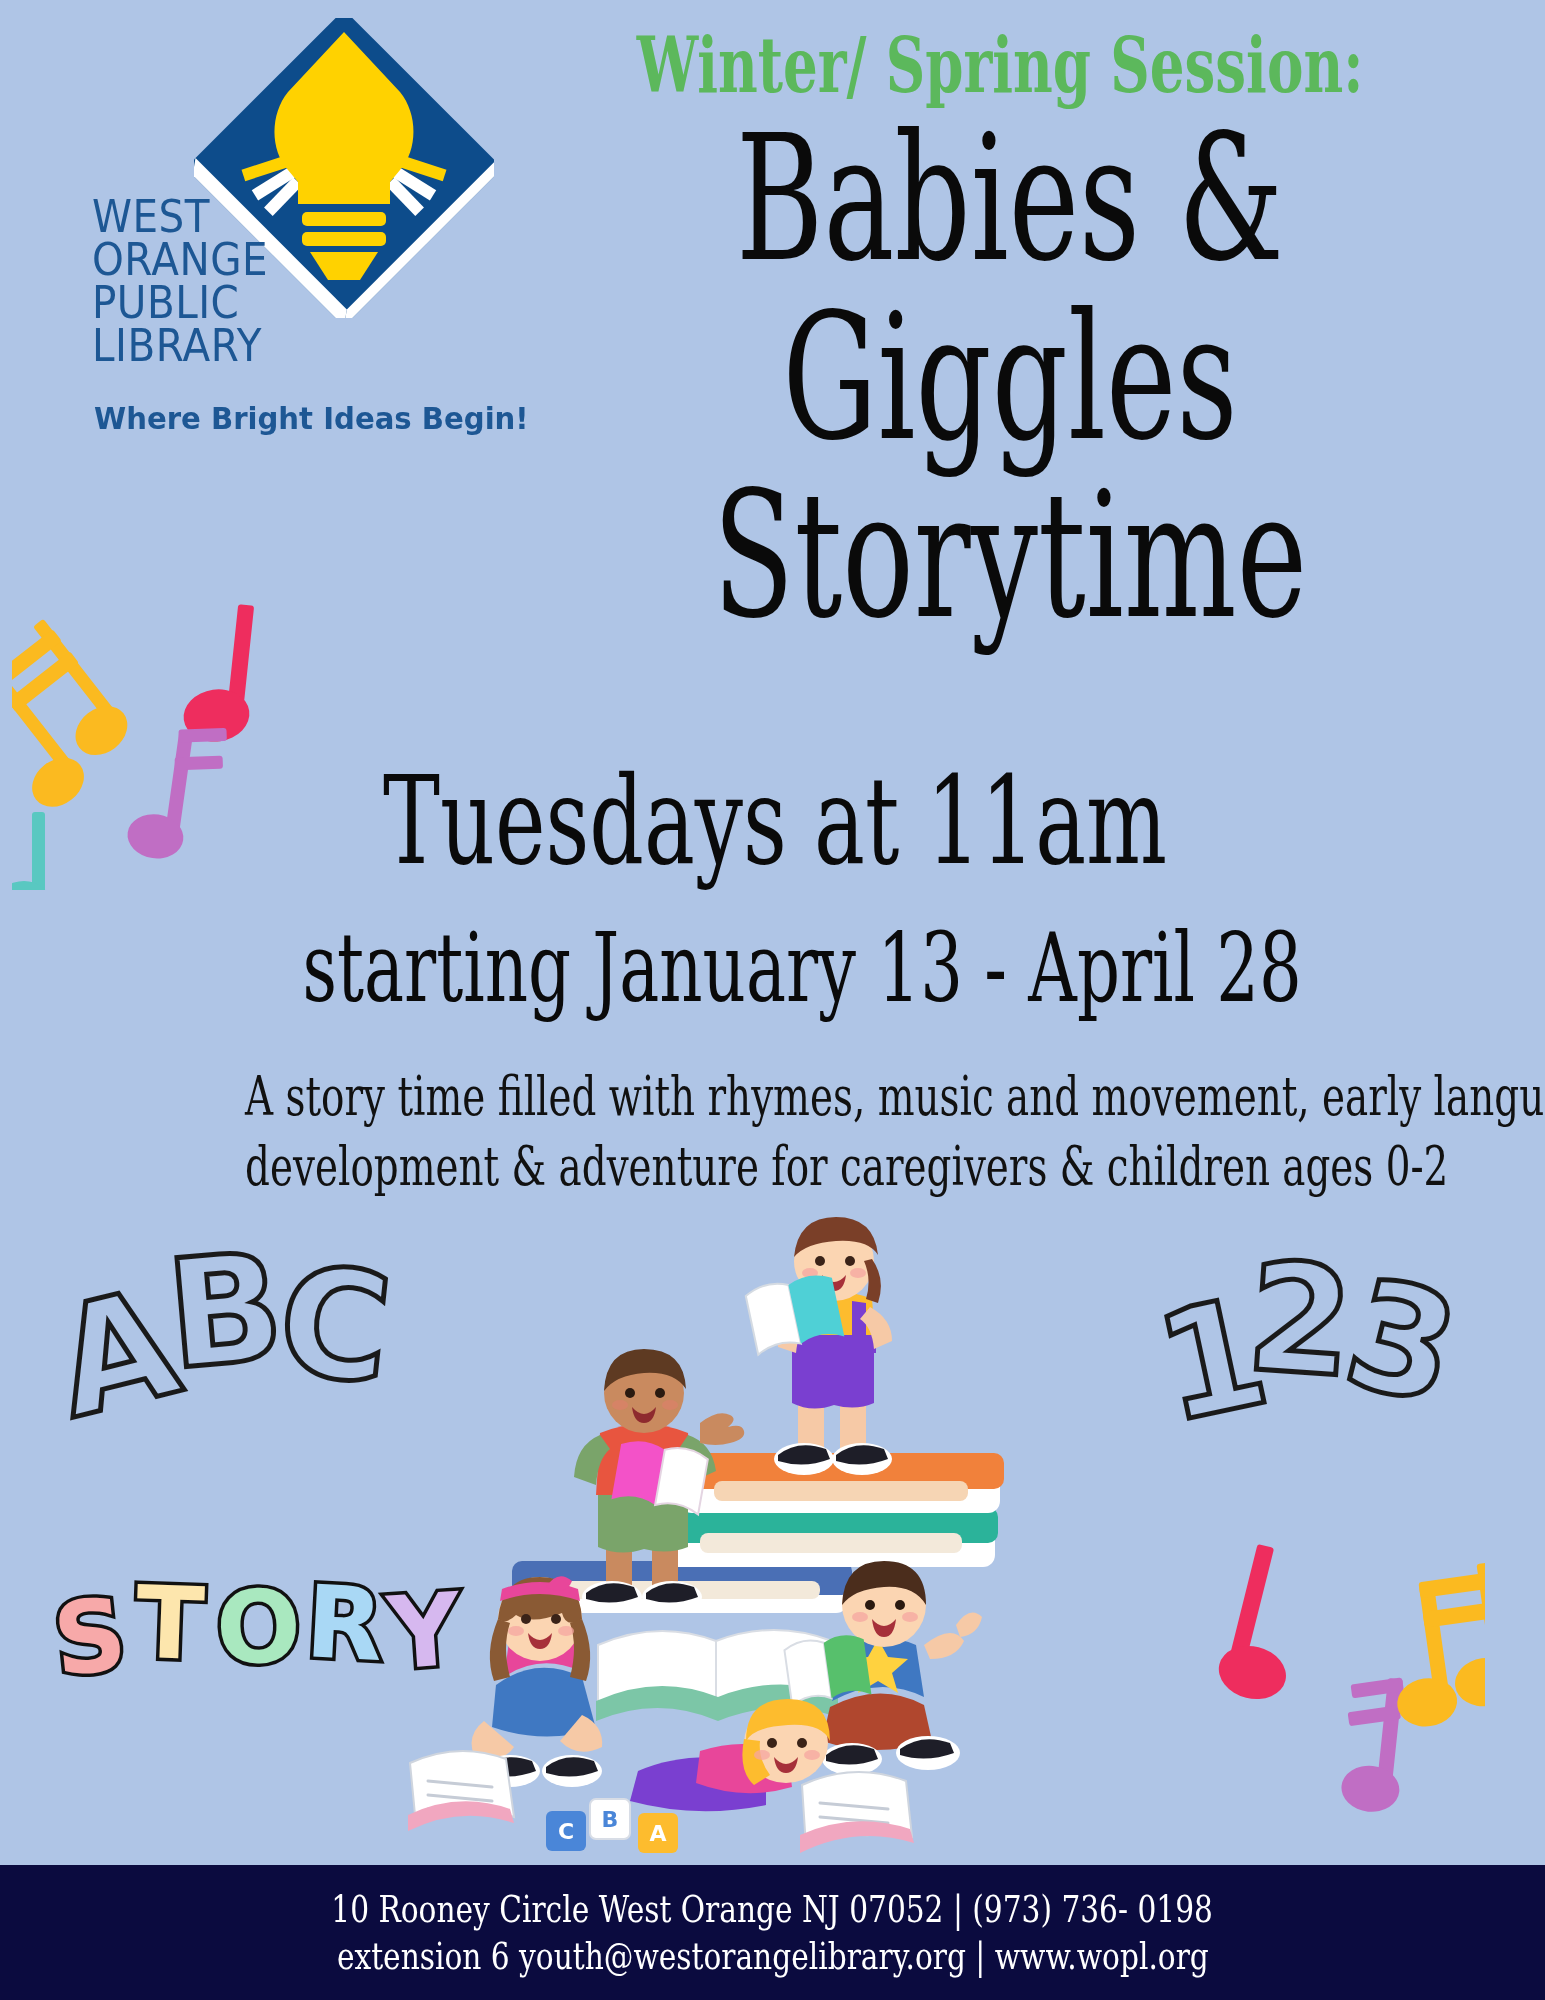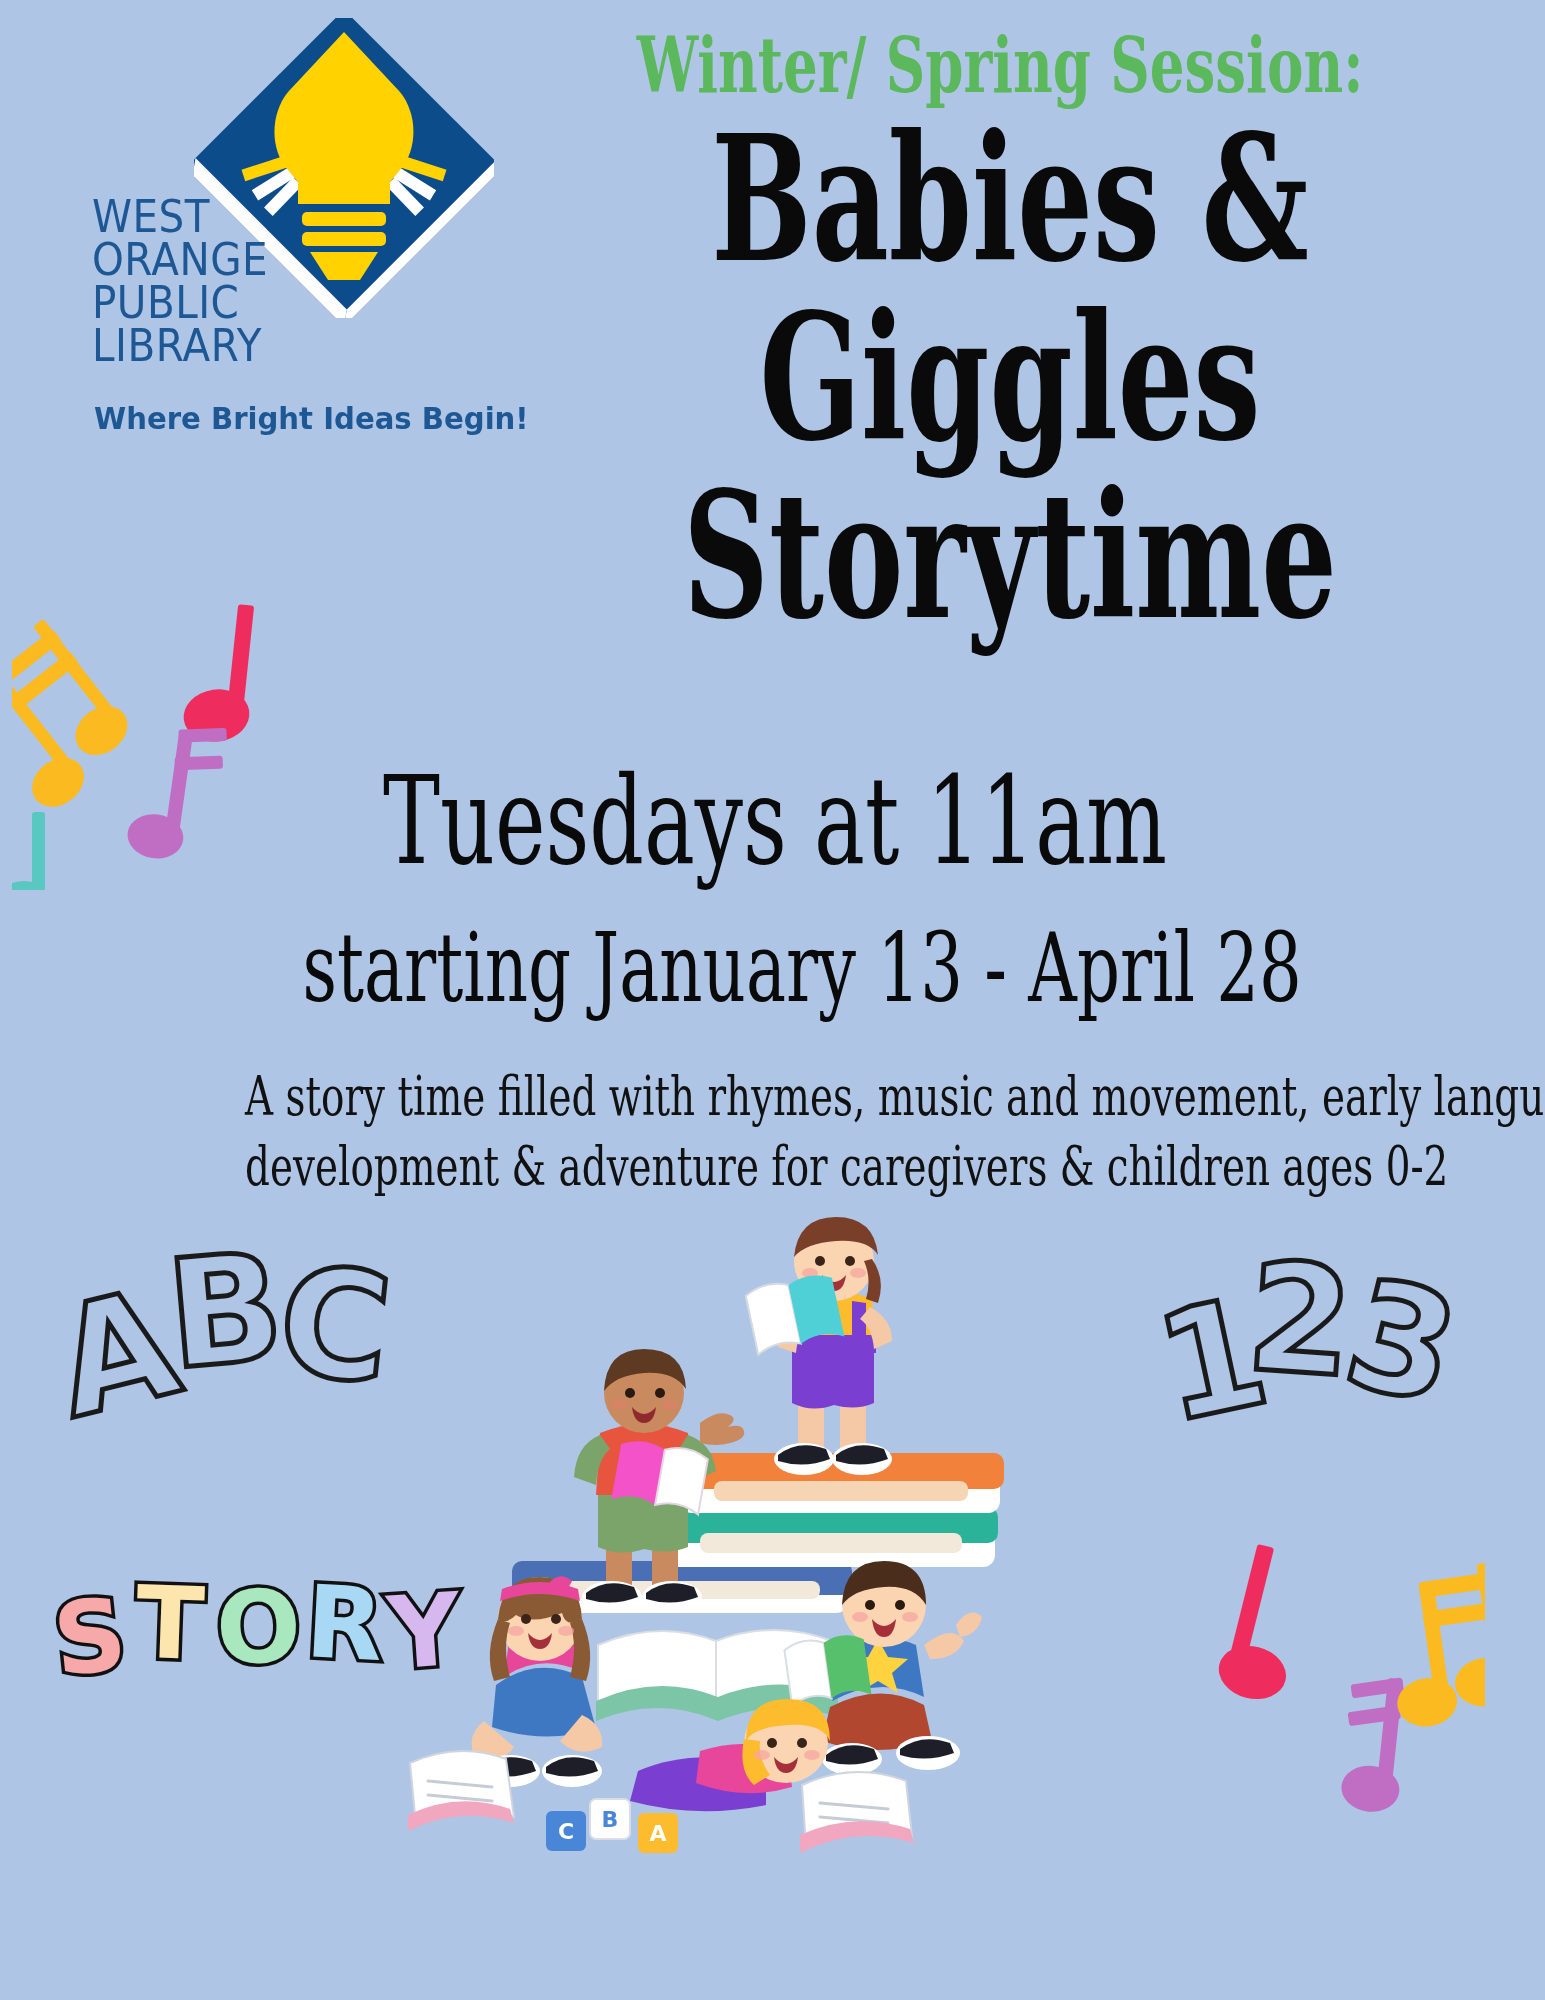--- a/index.html
+++ b/index.html
@@ -80,21 +80,21 @@
     white-space: nowrap;
   }
   #main-title {
     position: absolute;
     left: 500px;
     top: 110px;
     width: 1020px;
     text-align: center;
     color: #0a0a0a;
     font-family: "DejaVu Serif", serif;
-    font-weight: 700;
+    font-weight: 400;
     font-size: 175px;
     line-height: 1.02;
   }
   #main-title .tl {
     display: block;
     transform: scaleX(0.68);
     white-space: nowrap;
   }
   #time-line {
     position: absolute;
@@ -545,14 +545,18 @@
         <text x="166" y="624" font-family="DejaVu Sans, sans-serif" font-size="22" font-weight="700" fill="#ffffff" text-anchor="middle">C</text>
         <rect x="190" y="584" width="40" height="40" rx="6" fill="#ffffff" stroke="#d8dde6" stroke-width="2"></rect>
         <text x="210" y="612" font-family="DejaVu Sans, sans-serif" font-size="22" font-weight="700" fill="#4a86d8" text-anchor="middle">B</text>
         <rect x="238" y="598" width="40" height="40" rx="6" fill="#fdbc2e"></rect>
         <text x="258" y="626" font-family="DejaVu Sans, sans-serif" font-size="22" font-weight="700" fill="#ffffff" text-anchor="middle">A</text>
       </g>
 
     </g>
   </svg>
 
+  <div id="footer-bar">
+    <div class="fl">10 Rooney Circle West Orange NJ 07052 | (973) 736- 0198</div>
+    <div class="fl">extension 6  youth@westorangelibrary.org | www.wopl.org</div>
+  </div>
 
 </div>
 
 </body></html>

